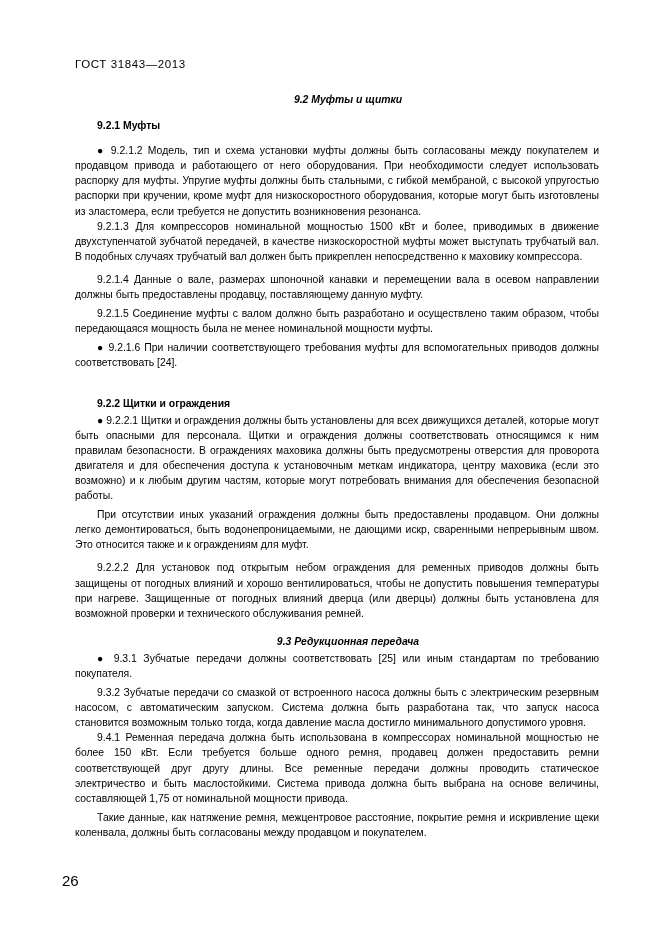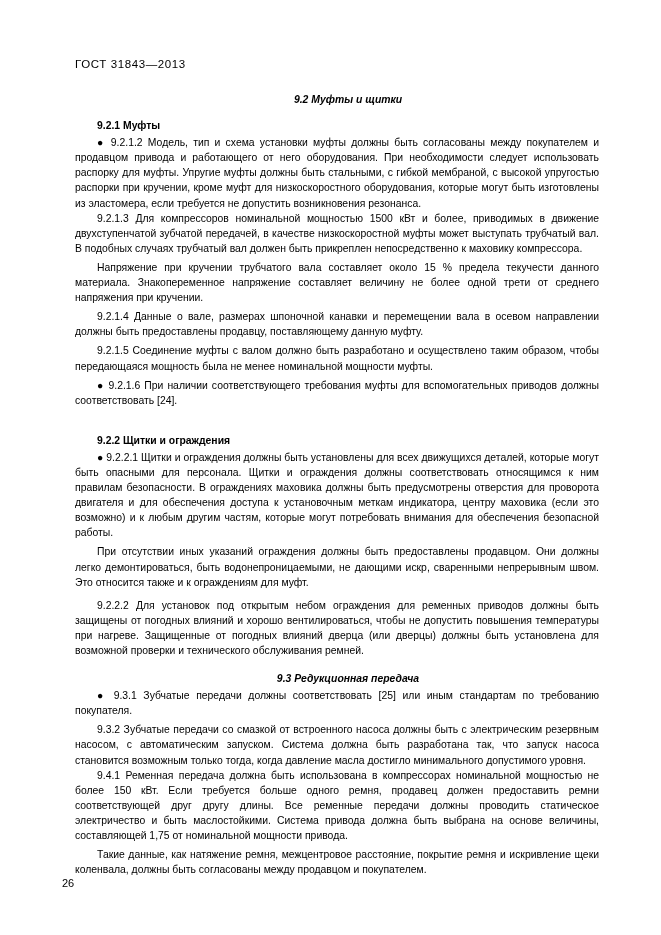--- a/index.html
+++ b/index.html
@@ -35,21 +35,21 @@
     font-weight: bold;
     margin-top: 13px;
     margin-bottom: 2px;
     text-indent: 22px;
     text-align: center;
     font-style: italic;
   }
   .h-sub {
     font-weight: bold;
     margin-top: 11px;
-    margin-bottom: 2px;
+    margin-bottom: 10px;
     text-indent: 22px;
     text-align: left;
   }
   .h-sub-tight {
     font-weight: bold;
     margin-top: 25px;
     margin-bottom: 2px;
     text-indent: 22px;
     text-align: left;
   }
@@ -60,21 +60,21 @@
   p.para.bullet {
     text-indent: 22px;
   }
   .spacer-sm {
     height: 4px;
   }
   .footer {
     position: absolute;
     left: 62px;
     bottom: 46px;
-    font-size: 11px;
+    font-size: 15px;
   }
 </style>
 </head>
 <body>
 
 <div class="page">
 
   <div class="header">ГОСТ 31843—2013</div>
 
   <div class="content">
@@ -84,21 +84,20 @@
     <div class="h-sub">9.2.1 Муфты</div>
 
 
     <p class="para bullet">● 9.2.1.2 Модель, тип и схема установки муфты должны быть согласованы между покупателем и продавцом привода и работающего от него оборудования. При необходимости следует использовать распорку для муфты. Упругие муфты должны быть стальными, с гибкой мембраной, с высокой упругостью распорки при кручении, кроме муфт для низкоскоростного оборудования, которые могут быть изготовлены из эластомера, если требуется не допустить возникновения резонанса.</p>
 
 
     <p class="para">9.2.1.3 Для компрессоров номинальной мощностью 1500 кВт и более, приводимых в движение двухступенчатой зубчатой передачей, в качестве низкоскоростной муфты может выступать трубчатый вал. В подобных случаях трубчатый вал должен быть прикреплен непосредственно к маховику компрессора.</p>
 
     <div class="spacer-sm"></div>
 
-    <p class="para">Напряжение при кручении трубчатого вала составляет около 15 % предела текучести данного материала. Знакопеременное напряжение составляет величину не более одной трети от среднего напряжения при кручении.</p>
 
     <div class="spacer-sm"></div>
 
     <p class="para">9.2.1.4 Данные о вале, размерах шпоночной канавки и перемещении вала в осевом направлении должны быть предоставлены продавцу, поставляющему данную муфту.</p>
 
     <div class="spacer-sm"></div>
 
     <p class="para">9.2.1.5 Соединение муфты с валом должно быть разработано и осуществлено таким образом, чтобы передающаяся мощность была не менее номинальной мощности муфты.</p>
 
     <div class="spacer-sm"></div>

